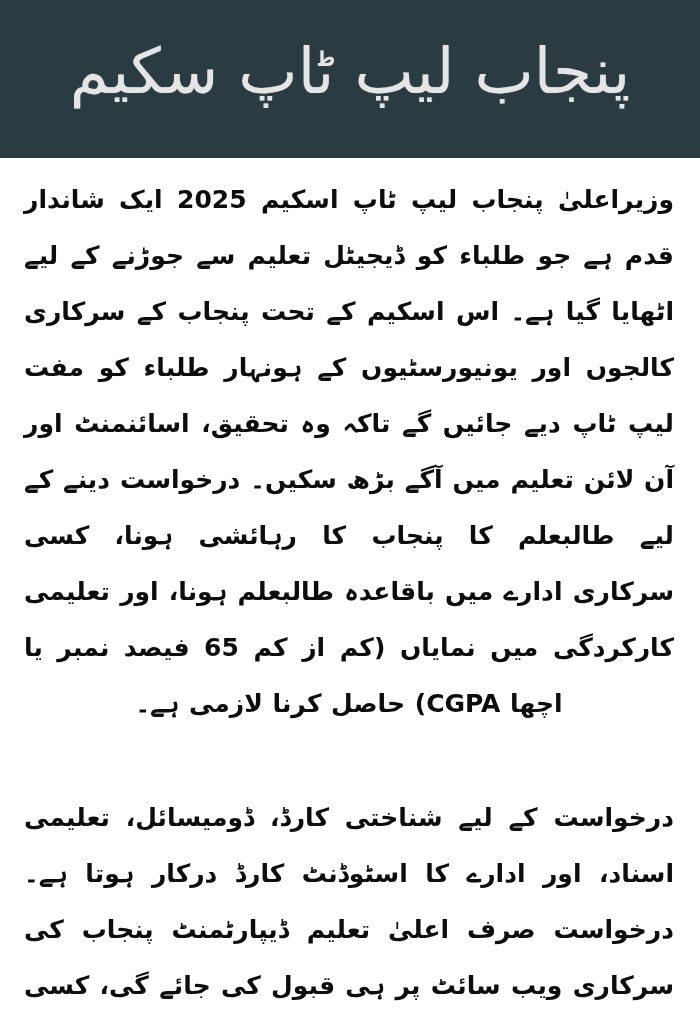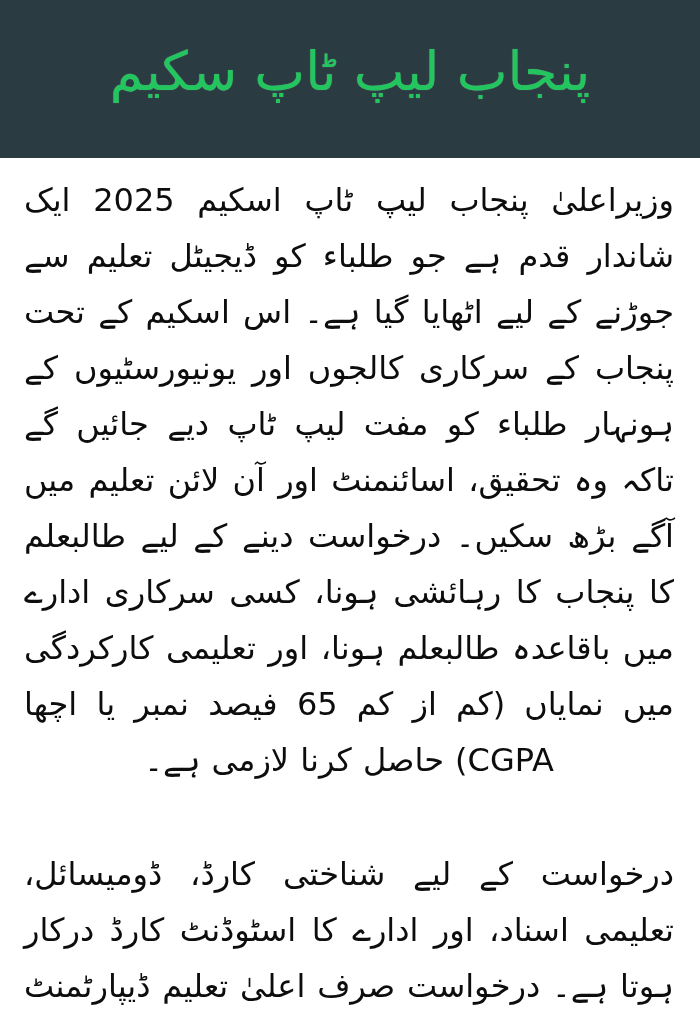--- a/index.html
+++ b/index.html
@@ -32,23 +32,23 @@
     background: #2a3b42;
     display: flex;
     align-items: center;
     justify-content: center;
     box-sizing: border-box;
     padding: 0 40px 14px 40px;
     flex: 0 0 auto;
   }
 
   .header-title {
-    color: #22c55e;
+    color: #e5e5e5;
     font-family: "DejaVu Sans", "Liberation Sans", sans-serif;
-    font-size: 54px;
+    font-size: 63px;
     line-height: 1.05;
     font-weight: 400;
     text-align: center;
     direction: rtl;
     white-space: nowrap;
     letter-spacing: 1px;
     text-shadow: 0 0 1px rgba(255,255,255,0.35);
   }
 
   
@@ -57,23 +57,23 @@
     box-sizing: border-box;
     padding: 14px 26px 0 24px;
     direction: rtl;
     text-align: justify;
     text-align-last: center;
   }
 
   .para {
     color: #0d0d0d;
     font-family: "DejaVu Sans", "Liberation Sans", sans-serif;
-    font-size: 32px;
+    font-size: 25px;
     line-height: 56px;
-    font-weight: 400;
+    font-weight: 700;
     direction: rtl;
     text-align: justify;
     text-align-last: center;
     margin: 0;
     word-spacing: 1px;
   }
 
   .para + .para {
     margin-top: 58px;
   }

